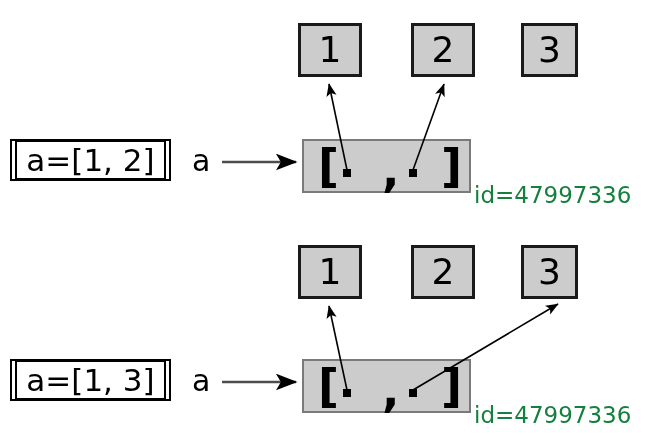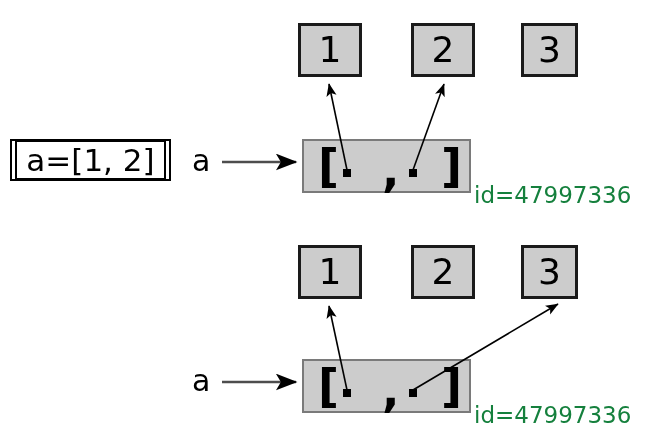--- a/index.html
+++ b/index.html
@@ -128,20 +128,23 @@
   <div class="val-box" style="left:298px; top:245px; width:64px; height:54px;">
     <span>1</span>
   </div>
   <div class="val-box" style="left:411px; top:245px; width:64px; height:54px;">
     <span>2</span>
   </div>
   <div class="val-box" style="left:521px; top:245px; width:57px; height:54px;">
     <span>3</span>
   </div>
 
+  <div class="code-box" style="left:10px; top:359px; width:161px; height:42px;">
+    <div class="code-box-inner">a=[1, 3]</div>
+  </div>
 
   <div class="var-label" style="left:192px; top:366px;">a</div>
 
   <div class="list-box" style="left:302px; top:359px; width:169px; height:54px;">
     <span class="list-glyph" style="left:14px; top:2px;">[</span>
     <span class="list-glyph" style="left:78px; top:6px;">,</span>
     <span class="list-glyph" style="left:137px; top:2px;">]</span>
   </div>
 
   <div class="id-label" style="left:474px; top:404px;">id=47997336</div>

